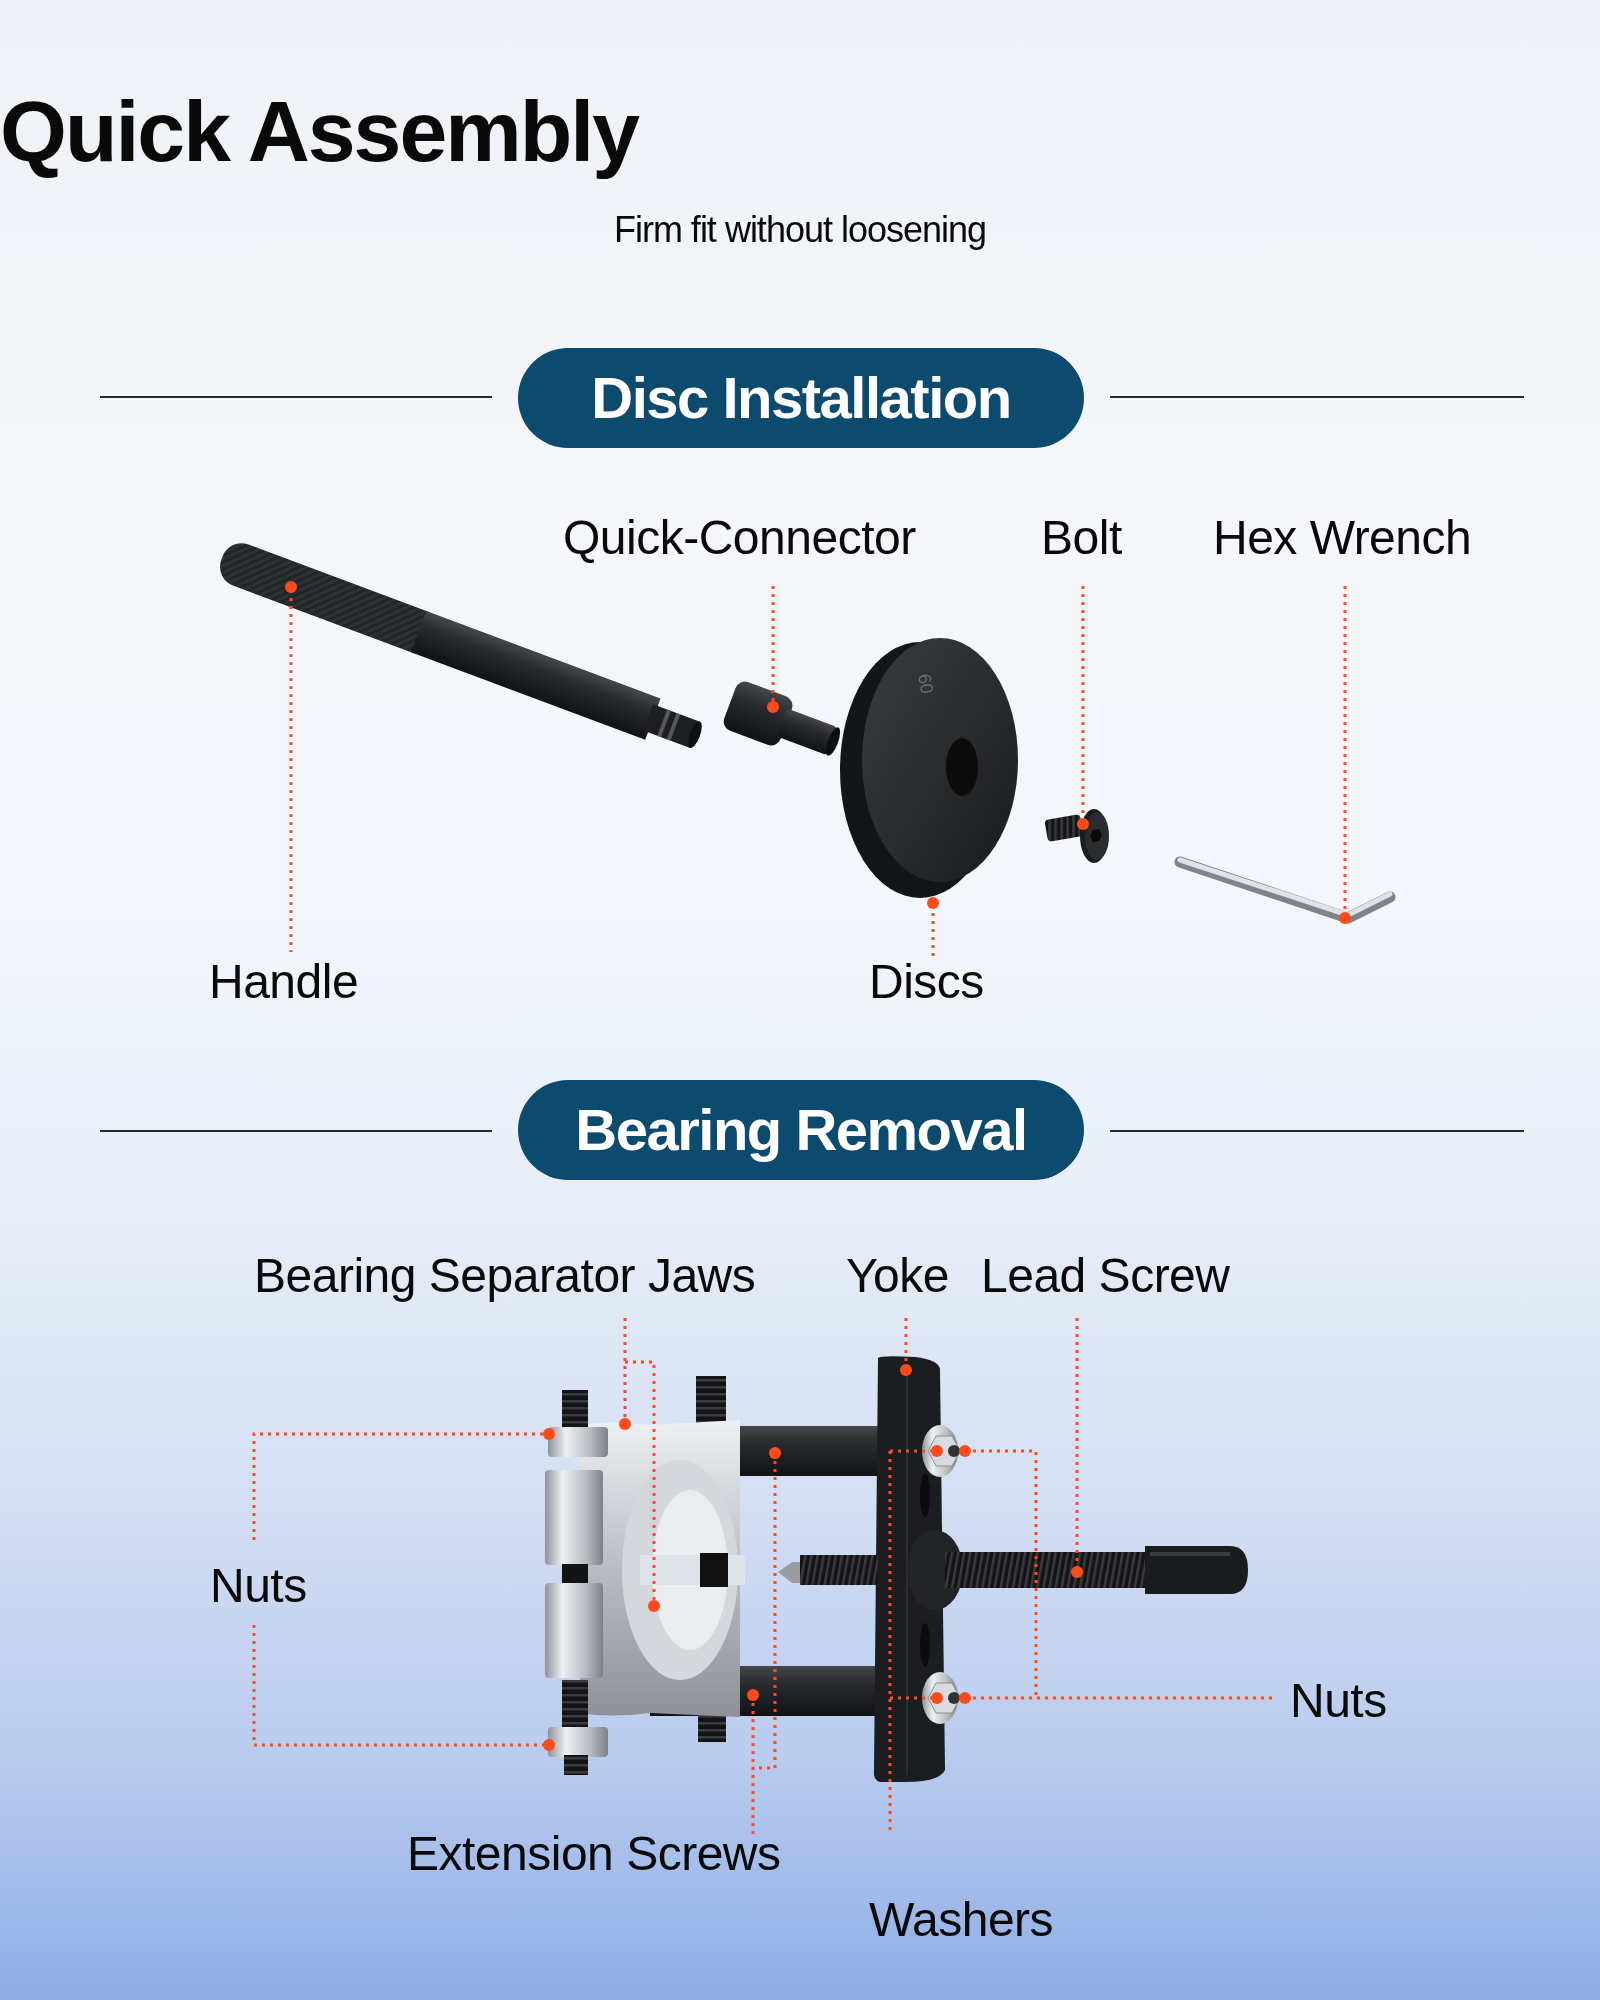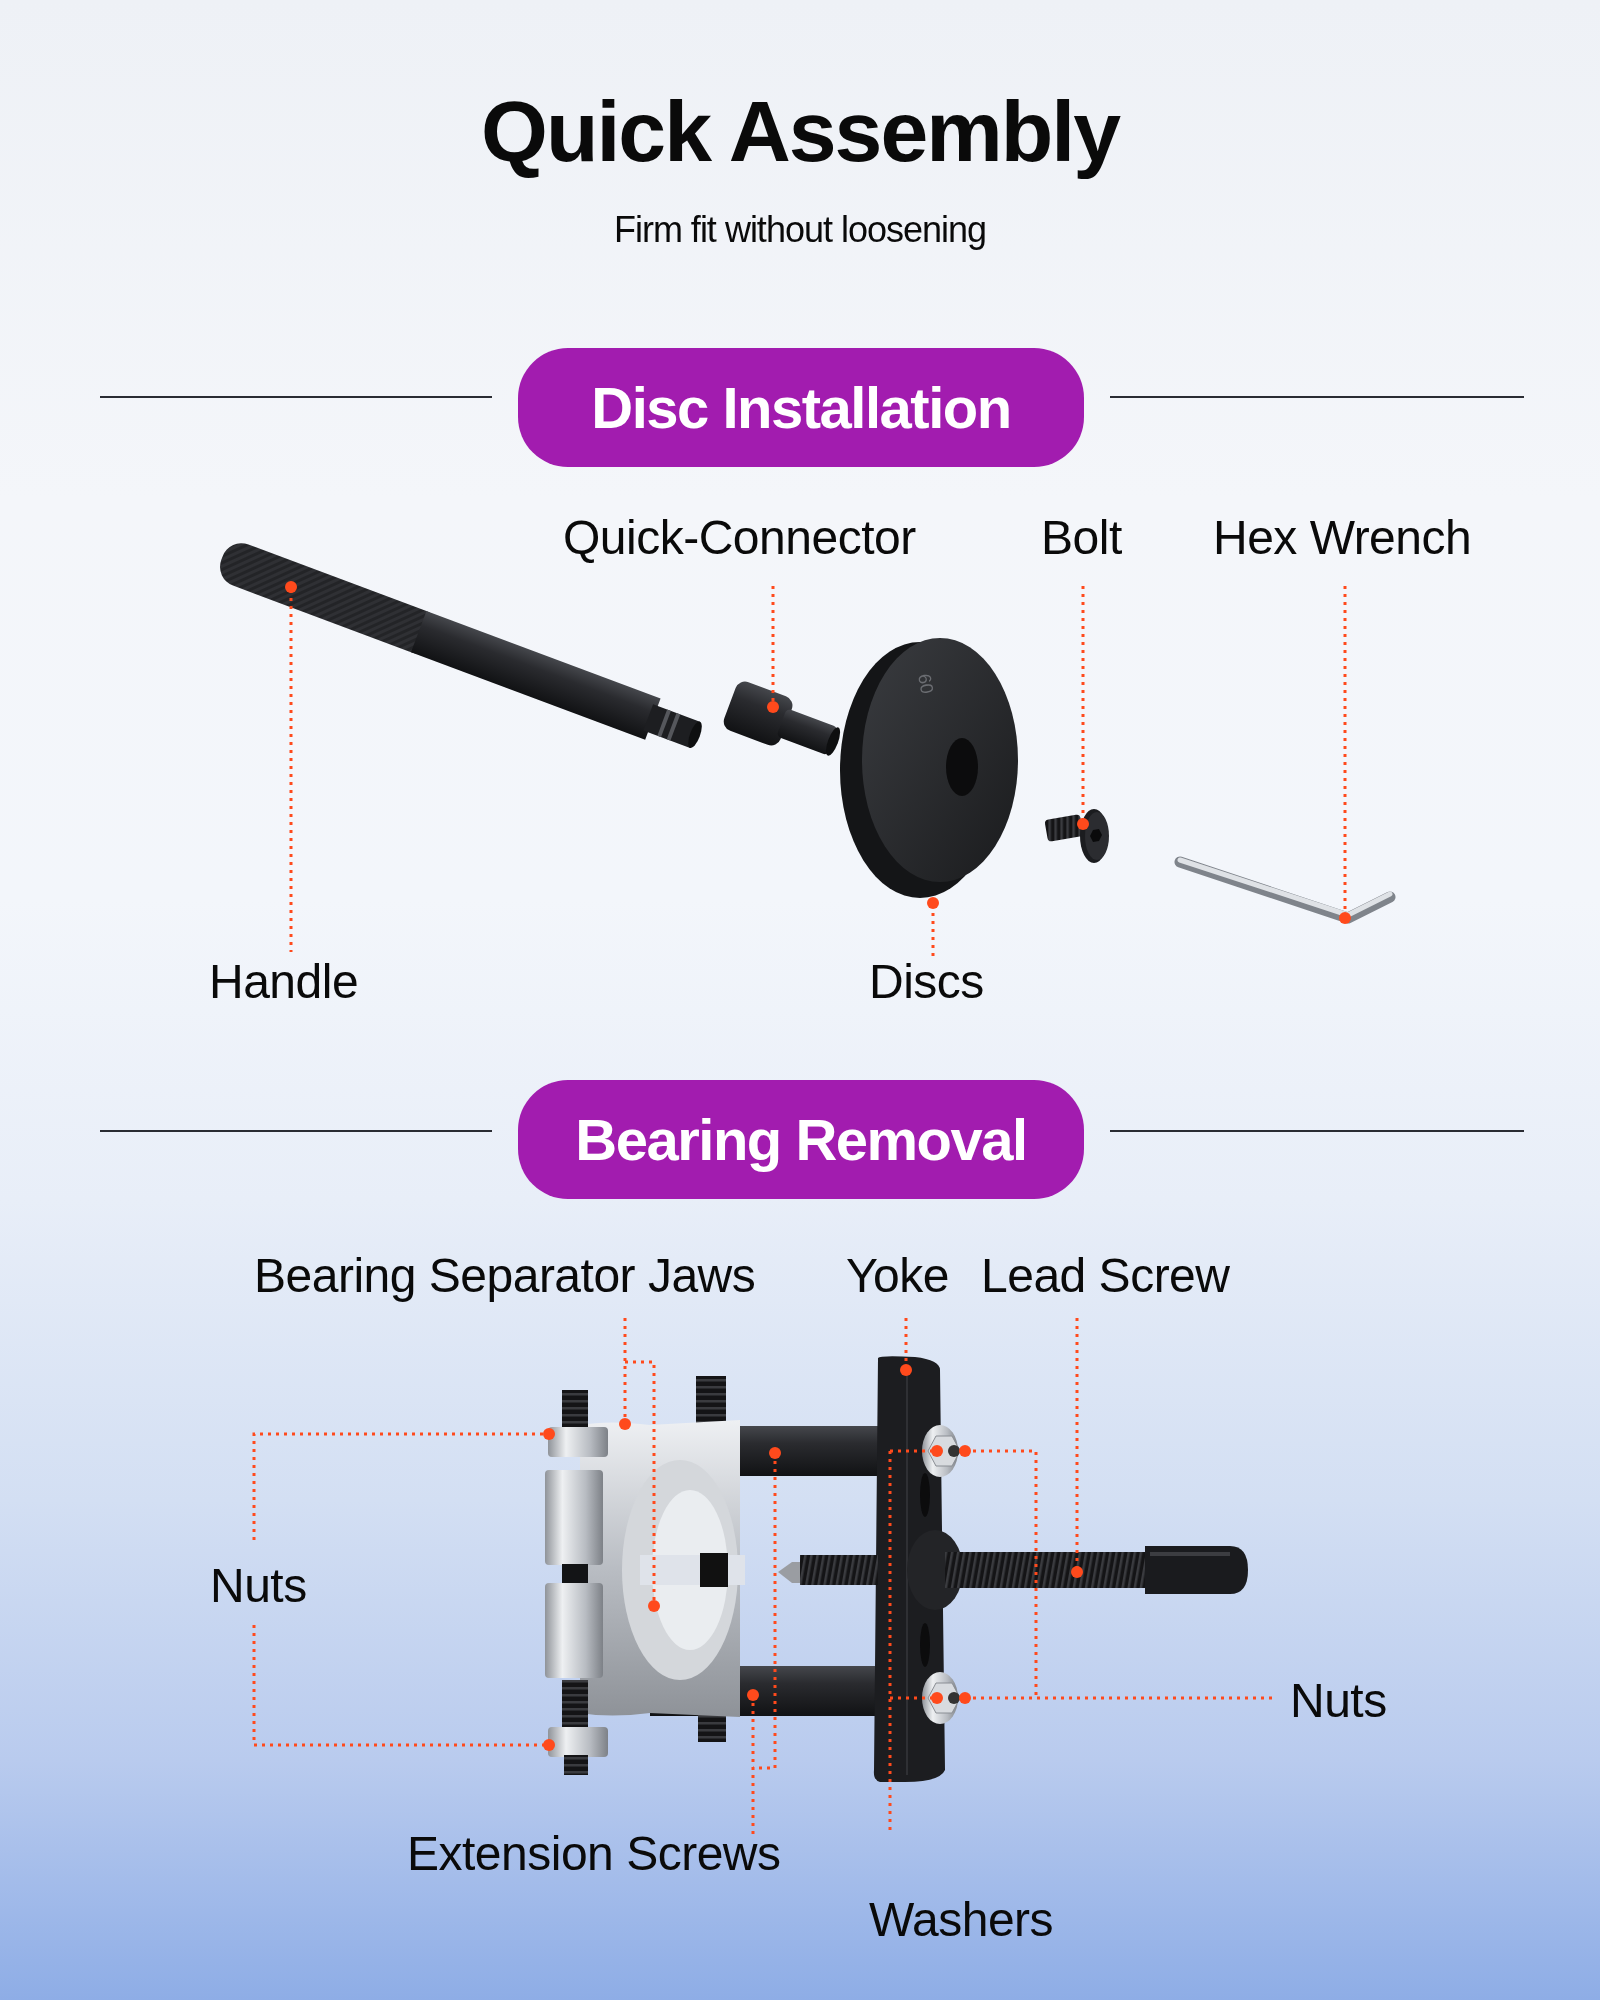--- a/index.html
+++ b/index.html
@@ -4,30 +4,30 @@
 <style>
   html, body { margin: 0; padding: 0; }
   body {
     width: 1600px; height: 2000px; position: relative; overflow: hidden;
     font-family: "Liberation Sans", "DejaVu Sans", sans-serif;
     background: linear-gradient(180deg, #eef1f6 0%, #f4f6fa 25%, #f3f6fb 45%, #e8eef8 60%, #d3dff3 75%, #b9cbee 88%, #8eade6 100%);
     color: #0a0a0a;
   }
   .abs { position: absolute; }
   .title {
-    left: 0; width: 1600px; top: 88px; text-align: center;
+    left: 0; width: 1600px; top: 88px; text-align: left;
     font-size: 86px; font-weight: 700; letter-spacing: -2px; line-height: 1;
   }
   .subtitle {
     left: 0; width: 1600px; top: 212px; text-align: center;
     font-size: 36px; font-weight: 400; letter-spacing: -1px; line-height: 1;
   }
   .section-line { height: 2px; background: #2a2c33; }
   .pill {
-    width: 566px; height: 119px; border-radius: 50px; background: #a21caf;
+    width: 566px; height: 100px; border-radius: 50px; background: #0c4a6e;
     color: #fff; font-weight: 700; font-size: 58px; letter-spacing: -1.5px;
     display: flex; align-items: center; justify-content: center; line-height: 1;
   }
   .label { font-size: 48px; line-height: 1; white-space: nowrap; letter-spacing: -0.5px; }
   svg.art { position: absolute; left: 0; top: 0; }
 </style>
 </head>
 <body>
 
 <div class="abs title">Quick Assembly</div>

